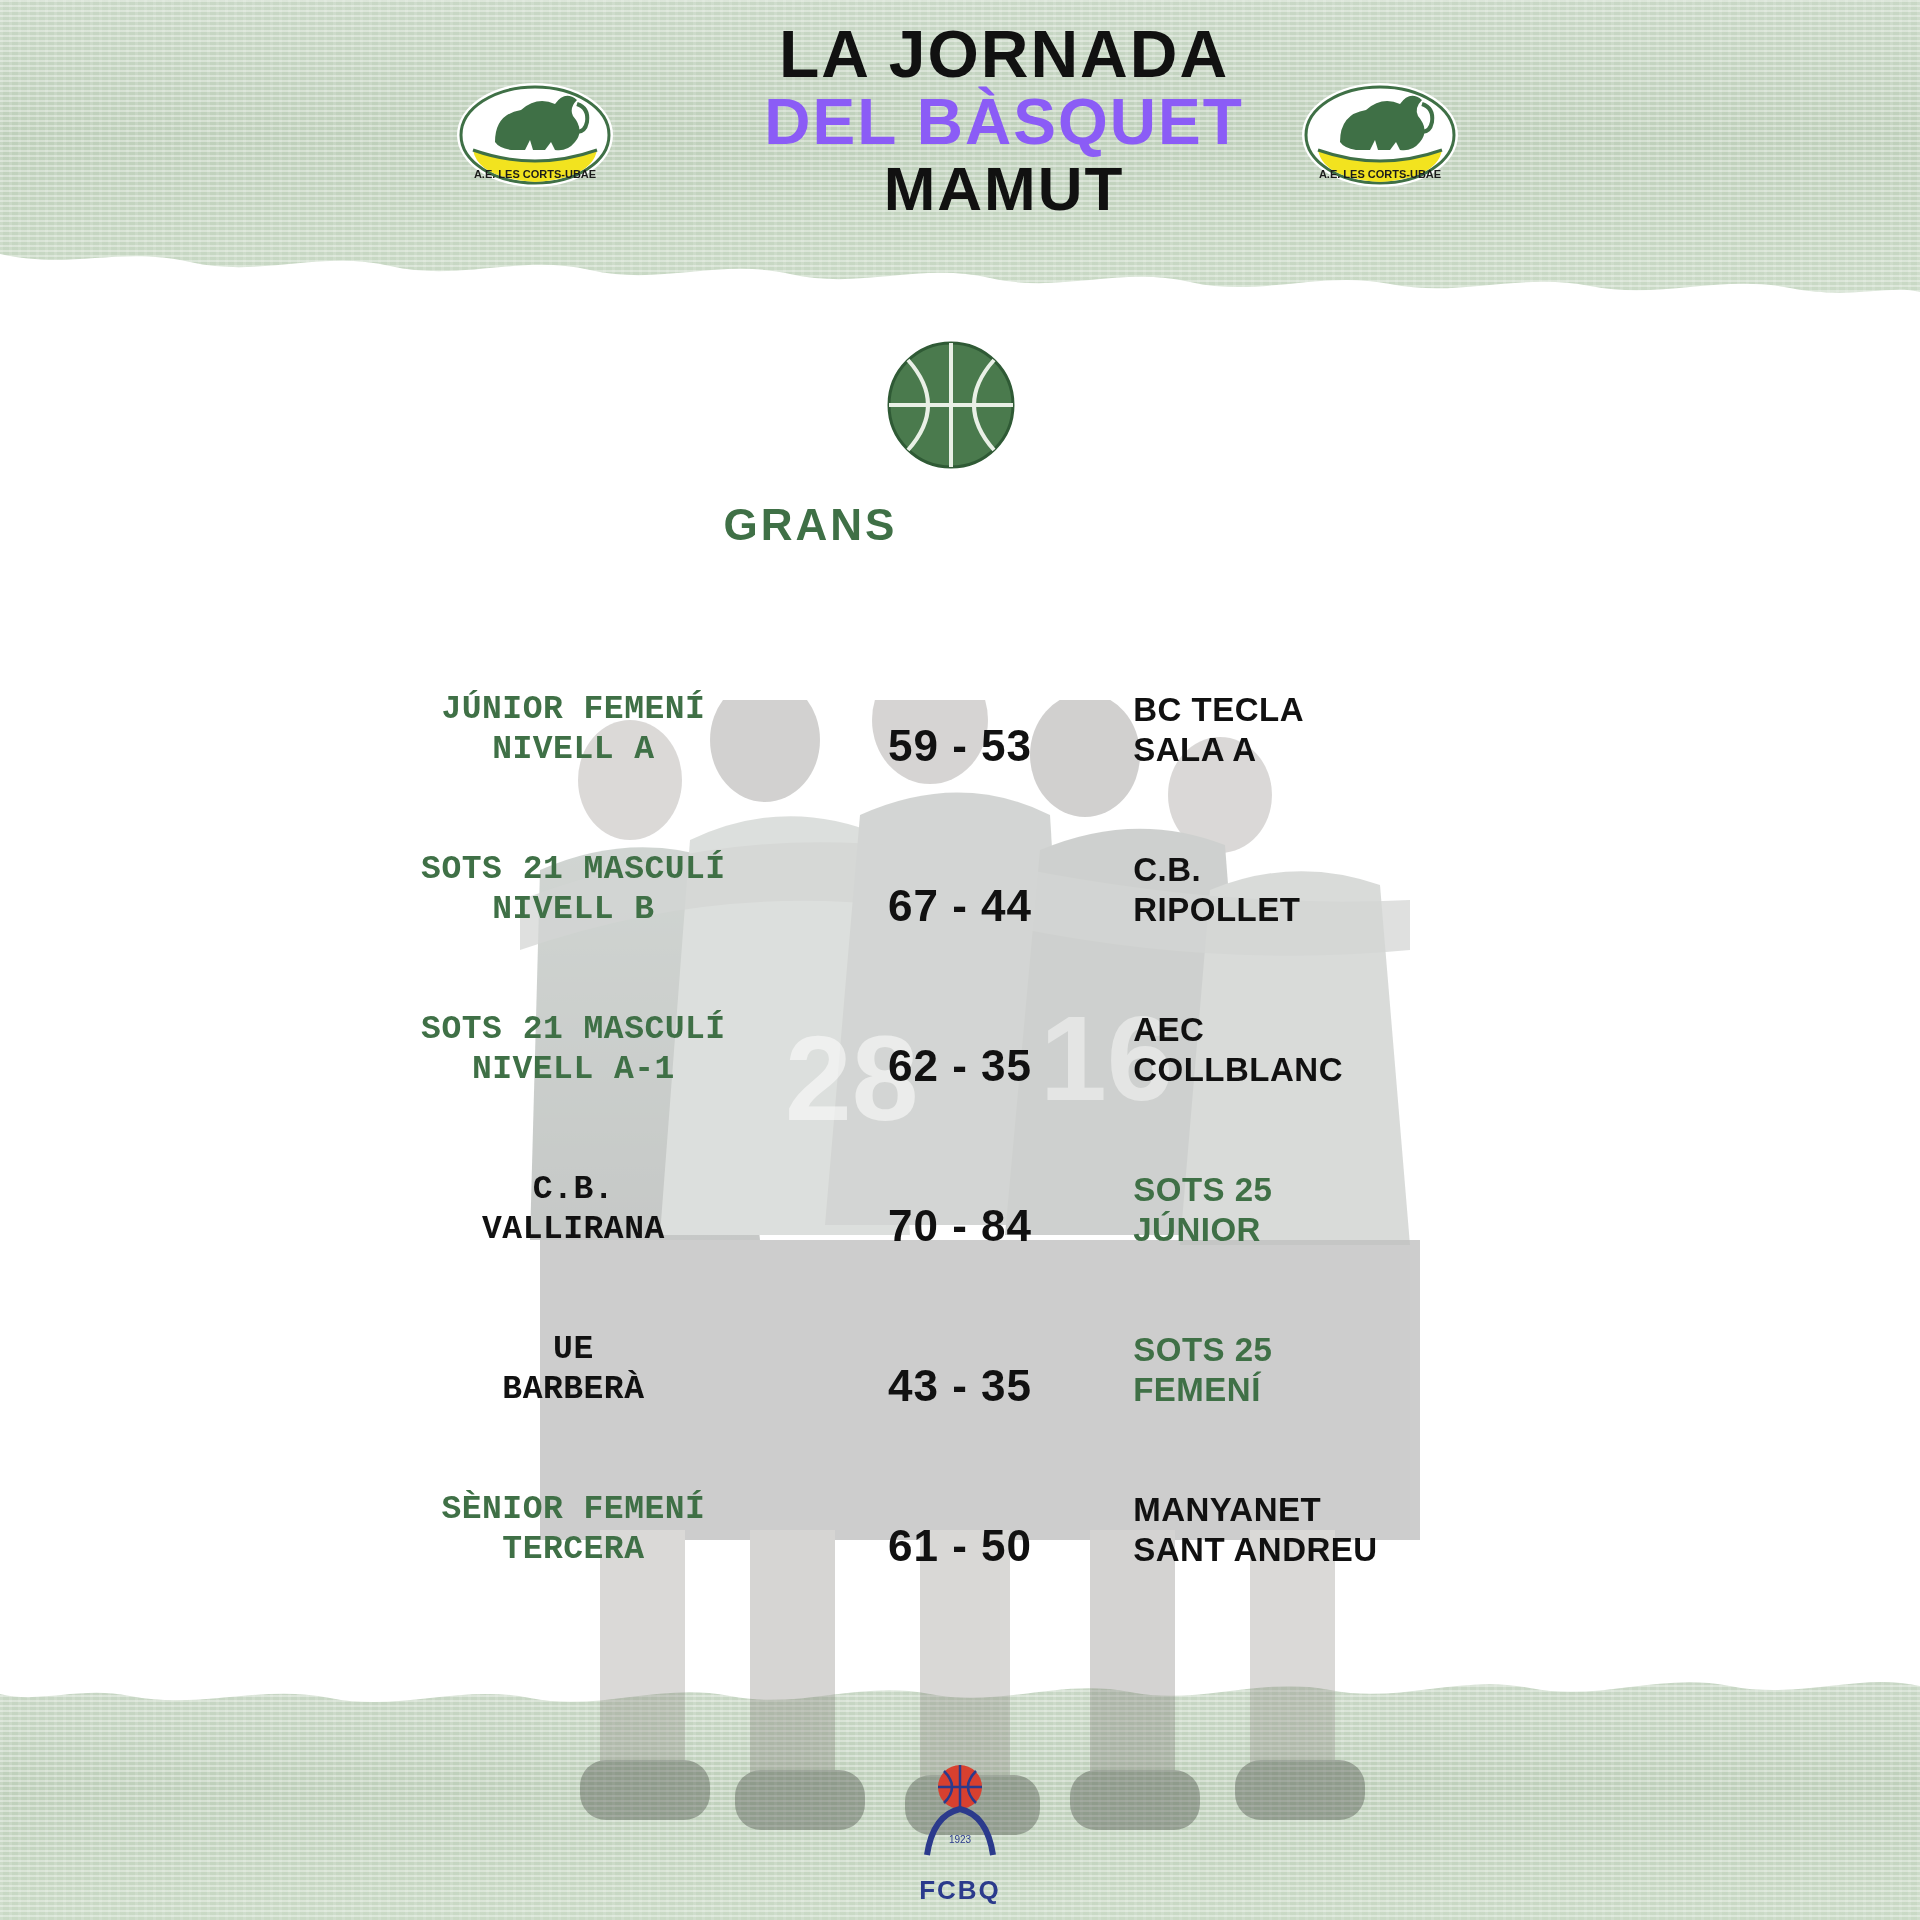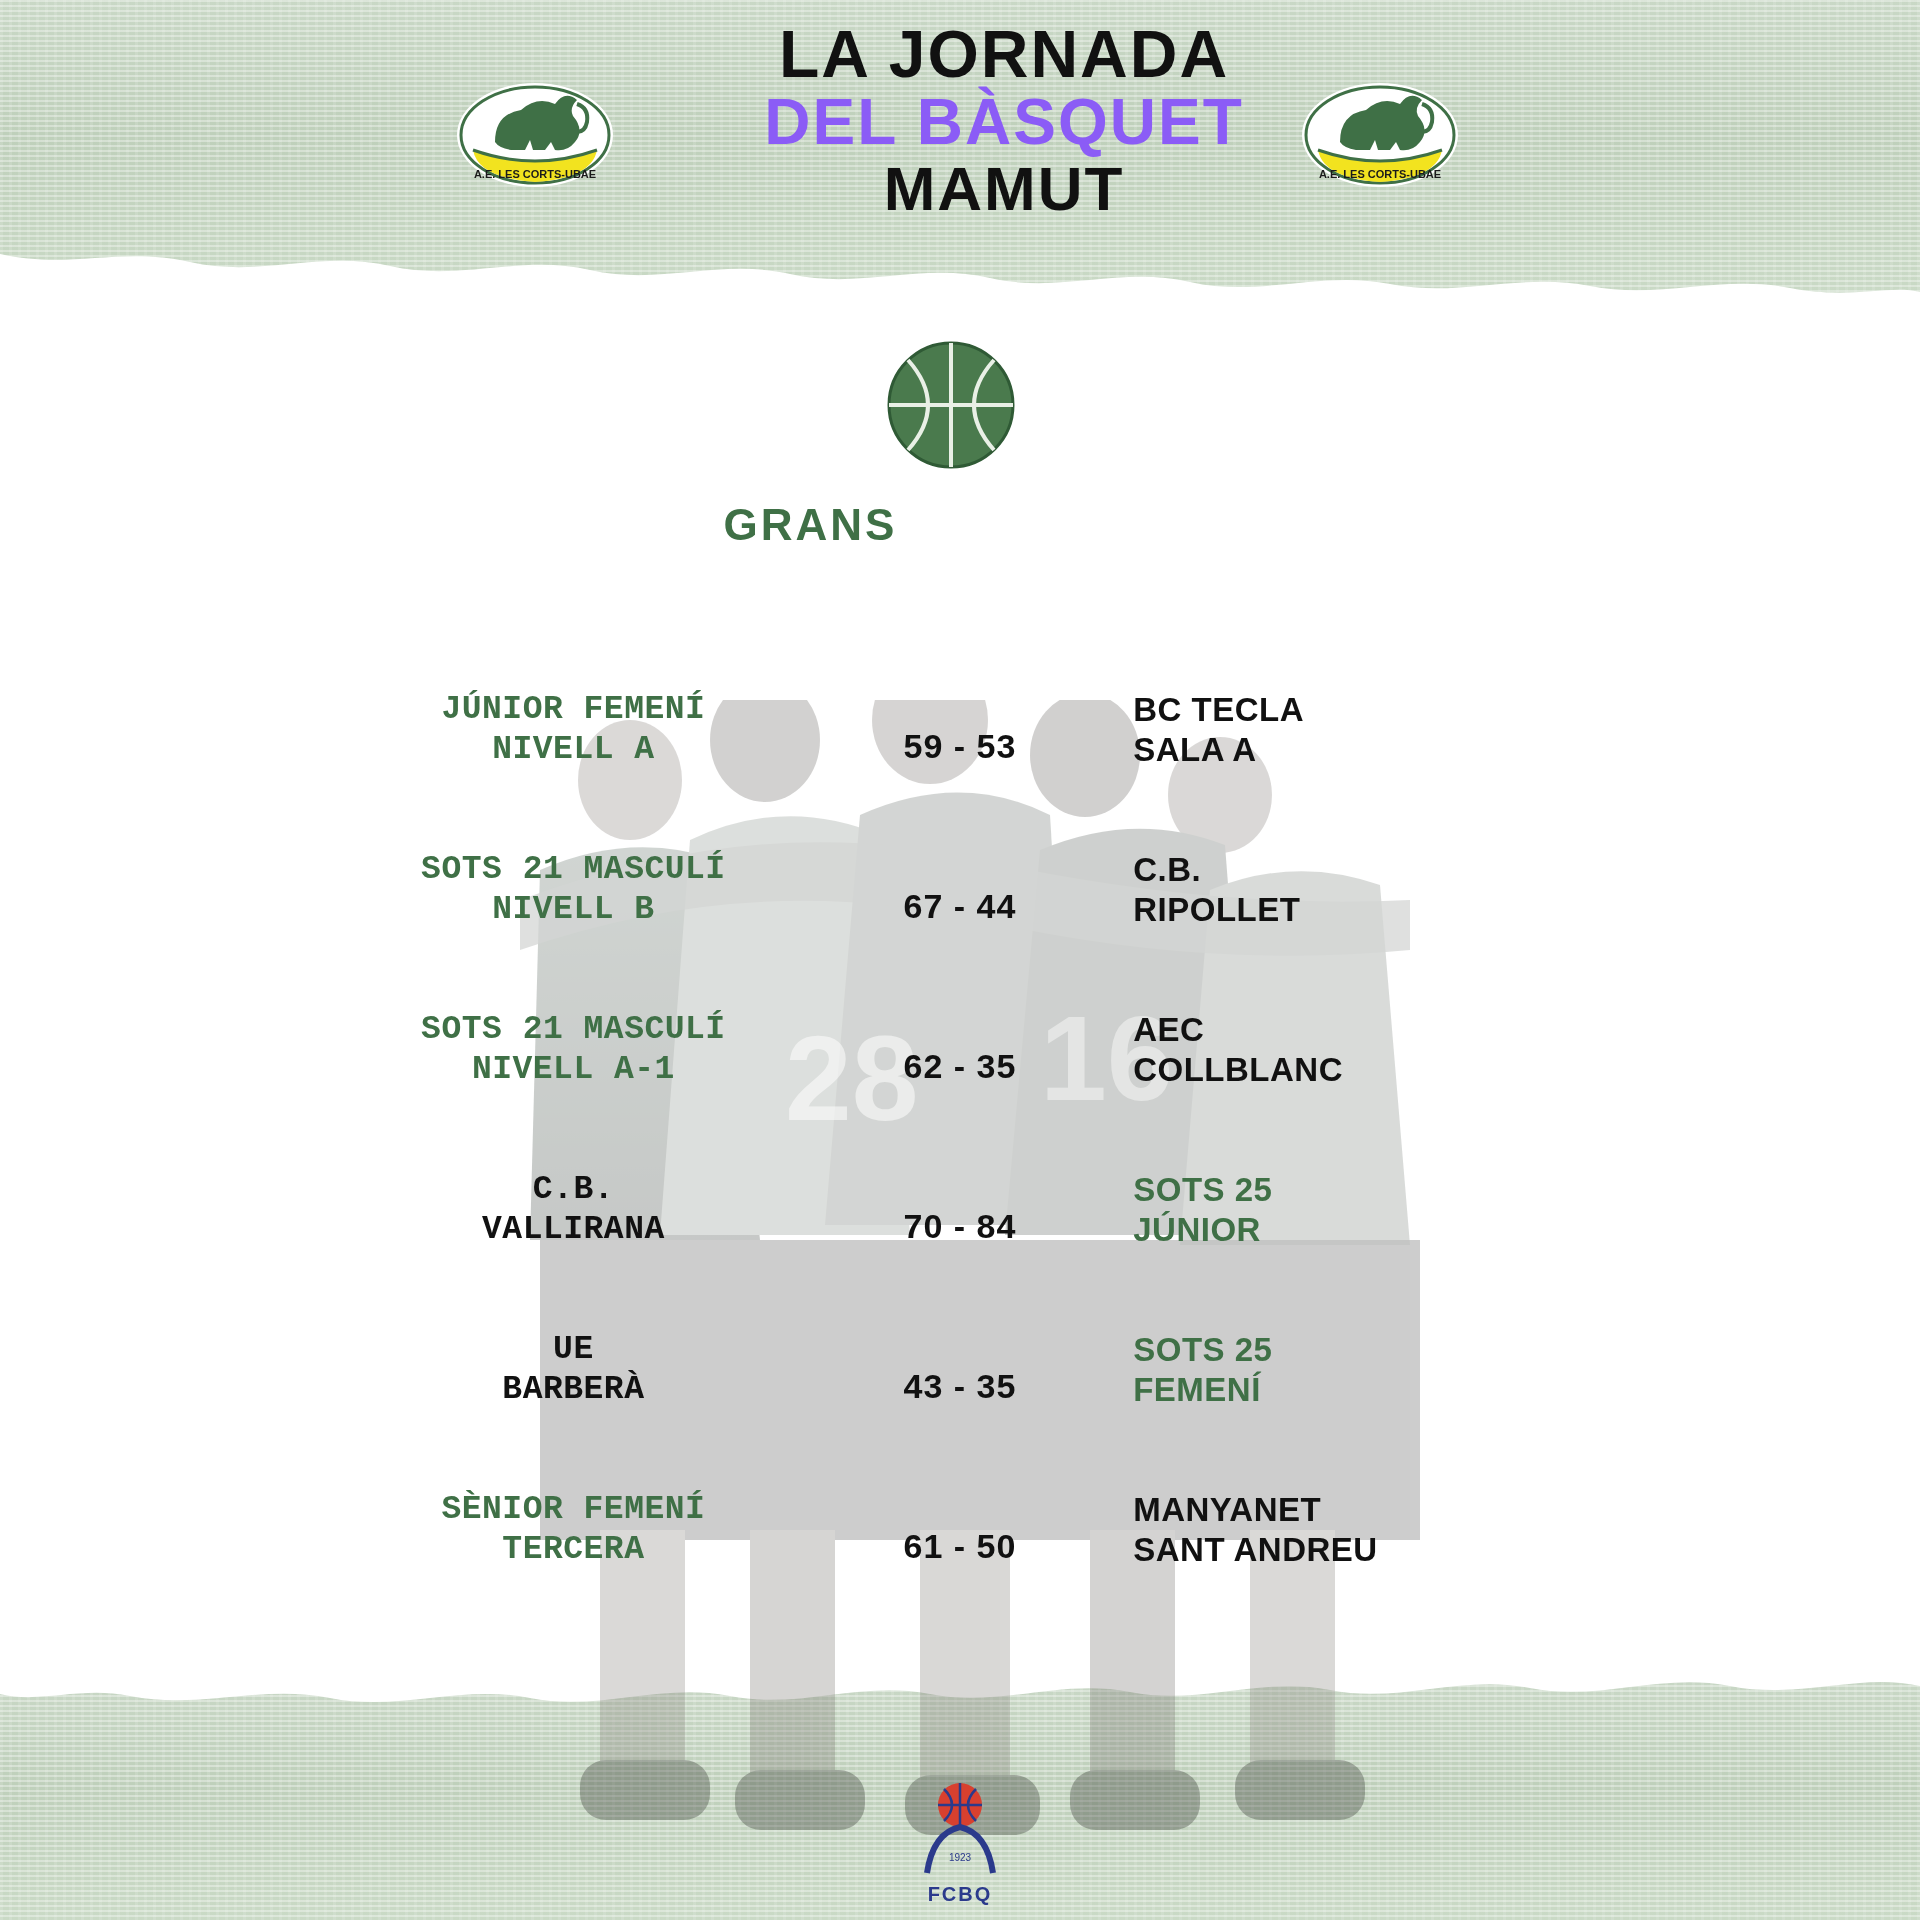--- a/index.html
+++ b/index.html
@@ -140,43 +140,43 @@
     line-height: 1.22;
     letter-spacing: 0.5px;
   }
   .team.left { text-align: center; padding-right: 18px; font-family: Liberation Mono, monospace; }
   .team.right { text-align: left; padding-left: 18px; }
   .home { color: #3f7046; }
   .rival { color: #111111; }
   .score {
     width: 320px;
     text-align: center;
-    font-size: 34px;
+    font-size: 44px;
     font-weight: bold;
     color: #111111;
     letter-spacing: 1px;
     margin-top: 32px;
   }
 
   
   .fcbq {
     position: absolute;
     bottom: 14px;
     left: 50%;
     transform: translateX(-50%);
     width: 130px;
     text-align: center;
     z-index: 6;
   }
   .fcbq-text {
-    font-size: 20px;
+    font-size: 26px;
     font-weight: bold;
     color: #2b3a8c;
     letter-spacing: 2px;
-    margin-top: 2px;
+    margin-top: 12px;
   }
 </style>
 </head>
 <body>
 
 <div id="poster">
 
   <div class="band band-top"></div>
   <div class="band band-bottom"></div>
 

